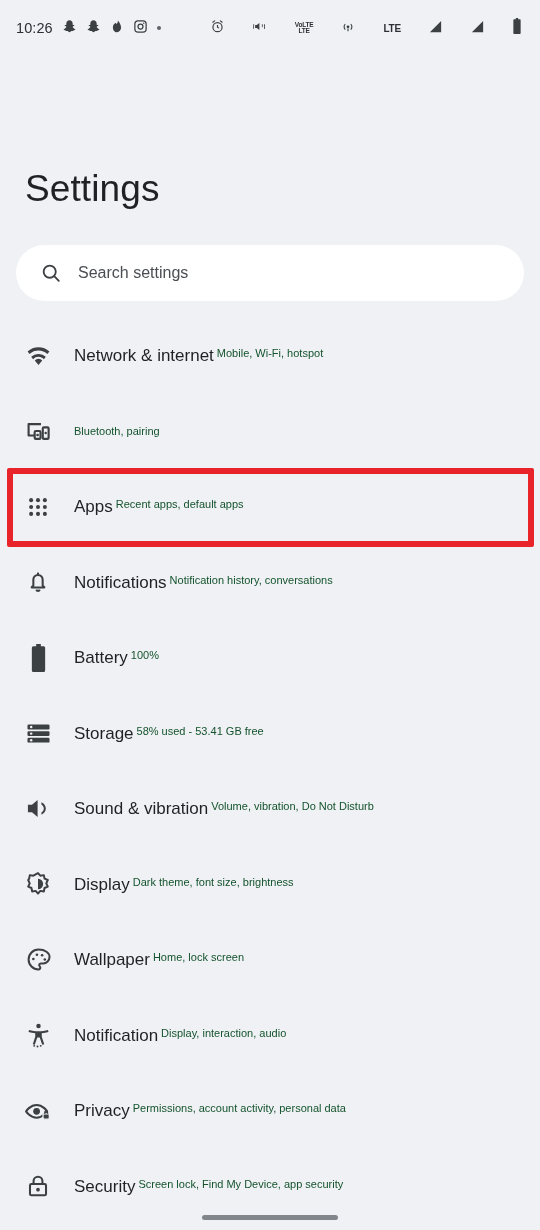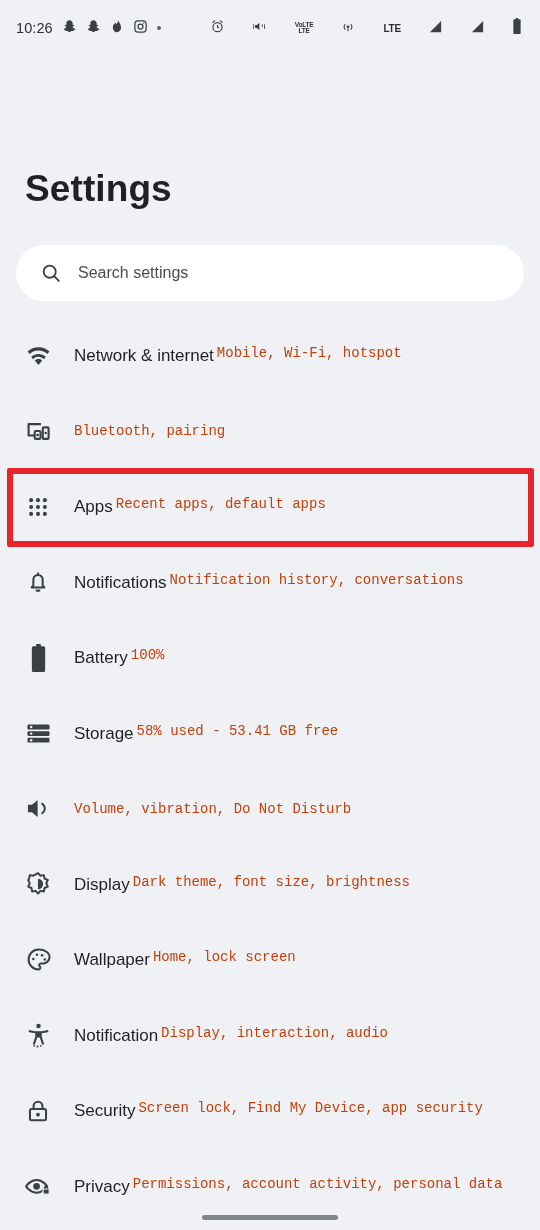--- a/index.html
+++ b/index.html
@@ -22,21 +22,21 @@
   .sb-clock { font-size:14.5px; color:#2c2f33; letter-spacing:.1px; }
   .sb-ico { display:block; }
   .sb-dot { width:4px; height:4px; border-radius:50%; background:#5f6368; display:block; }
   .volte-txt { font-size:6.5px; line-height:6.5px; color:#2c2f33; font-weight:bold;
                text-align:center; letter-spacing:-.2px; }
   .lte-txt { font-size:10px; color:#2c2f33; font-weight:bold; letter-spacing:-.2px; }
 
   
   .page-title {
     position:absolute; left:25px; top:168px;
-    font-size:37px; color:#1f2125; font-weight:bold; letter-spacing:.1px;
+    font-size:37px; color:#1f2125; font-weight:normal; letter-spacing:.1px;
   }
 
   
   .searchbar {
     position:absolute; left:16px; top:245px; width:508px; height:56px;
     background:#ffffff; border-radius:28px;
     display:flex; align-items:center; padding-left:24px; gap:16px;
   }
   .search-ph { font-size:16px; color:#4a4e53; }
 
@@ -45,21 +45,21 @@
   .row {
     position:relative; height:75.5px;
     display:flex; align-items:center; padding-left:16px;
   }
   .row-ico {
     width:44px; min-width:44px; display:flex; align-items:center; justify-content:center;
     color:#3c4043;
   }
   .row-txt { margin-left:14px; display:flex; flex-direction:row; gap:3px; }
   .row-title { font-size:17px; color:#1f2125; line-height:21px; }
-  .row-sub { font-size:14px; color:#c2410c; line-height:16px;font-family:Liberation Mono, monospace; }
+  .row-sub { font-size:11px; color:#14532d; line-height:16px; }
 
   
   .highlight-box {
     position:absolute; left:7px; top:468px; width:527px; height:79px;
     border:6px solid #e8242a; border-radius:2px; pointer-events:none;
   }
 
   
   .home-bar {
     position:absolute; left:50%; transform:translateX(-50%); bottom:10px;
@@ -265,20 +265,21 @@
 
     <div class="row">
       <span class="row-ico">
         <svg width="27" height="27" viewBox="0 0 24 24" fill="#3c4043">
           <path d="M11.2 4.4 6.2 8.6H2.6v6.8h3.6l5 4.2z"></path>
           <path d="M14.6 8.4c1.3 1 2.1 2.2 2.1 3.6s-.8 2.6-2.1 3.6v1.9c2.3-1.1 3.9-3.1 3.9-5.5S16.9 7.6 14.6 6.5z"></path>
           <path d="M19.3 3.6v2c2.1 1.4 3.4 3.7 3.4 6.4s-1.3 5-3.4 6.4v2c3-1.5 5-4.7 5-8.4s-2-6.9-5-8.4z" opacity=".0"></path>
         </svg>
       </span>
       <span class="row-txt">
+        <span class="row-title">Sound &amp; vibration</span>
         <span class="row-sub">Volume, vibration, Do Not Disturb</span>
       </span>
     </div>
 
     <div class="row">
       <span class="row-ico">
         <svg width="28" height="28" viewBox="0 0 24 24" fill="none" stroke="#3c4043" stroke-width="1.7" stroke-linejoin="round">
           <path d="M12 2.6 14 4.9l3-.5.6 3 2.8 1.2-1.3 2.8 1.3 2.8-2.8 1.2-.6 3-3-.5-2 2.3-2-2.3-3 .5-.6-3-2.8-1.2 1.3-2.8-1.3-2.8L4.4 7.4l.6-3 3 .5z"></path>
           <path d="M12 7.6a4.4 4.4 0 0 1 0 8.8z" fill="#3c4043" stroke="none"></path>
         </svg>
@@ -316,46 +317,46 @@
         </svg>
       </span>
       <span class="row-txt">
         <span class="row-title">Notification</span>
         <span class="row-sub">Display, interaction, audio</span>
       </span>
     </div>
 
     <div class="row">
       <span class="row-ico">
-        <svg width="26" height="26" viewBox="0 0 24 24" fill="none" stroke="#3c4043" stroke-width="1.9" stroke-linejoin="round">
-          <rect x="4.6" y="10.2" width="14.8" height="10.4" rx="1.3"></rect>
-          <path d="M7.9 10.2V7.6a4.1 4.1 0 0 1 8.2 0v2.6"></path>
-          <circle cx="12" cy="15.4" r="1.7" fill="#3c4043" stroke="none"></circle>
-        </svg>
-      </span>
-      <span class="row-txt">
-        <span class="row-title">Security</span>
-        <span class="row-sub">Screen lock, Find My Device, app security</span>
-      </span>
-    </div>
-
-    <div class="row">
-      <span class="row-ico">
         <svg width="28" height="28" viewBox="0 0 24 24" fill="none" stroke="#3c4043" stroke-width="1.8" stroke-linejoin="round">
           <path d="M1.8 12.3S5.2 6.8 10.8 6.8s9 5.5 9 5.5-3.4 5.5-9 5.5-9-5.5-9-5.5z"></path>
           <circle cx="10.8" cy="12.3" r="2.9" fill="#3c4043" stroke="none"></circle>
           <rect x="16.3" y="14.4" width="5.4" height="4.6" rx=".9" fill="#3c4043" stroke="#eff1f4" stroke-width="1.1"></rect>
           <path d="M17.8 14.4v-1.2a1.2 1.2 0 0 1 2.4 0v1.2" stroke="#3c4043" stroke-width="1.1"></path>
         </svg>
       </span>
       <span class="row-txt">
         <span class="row-title">Privacy</span>
         <span class="row-sub">Permissions, account activity, personal data</span>
       </span>
     </div>
 
+    <div class="row">
+      <span class="row-ico">
+        <svg width="26" height="26" viewBox="0 0 24 24" fill="none" stroke="#3c4043" stroke-width="1.9" stroke-linejoin="round">
+          <rect x="4.6" y="10.2" width="14.8" height="10.4" rx="1.3"></rect>
+          <path d="M7.9 10.2V7.6a4.1 4.1 0 0 1 8.2 0v2.6"></path>
+          <circle cx="12" cy="15.4" r="1.7" fill="#3c4043" stroke="none"></circle>
+        </svg>
+      </span>
+      <span class="row-txt">
+        <span class="row-title">Security</span>
+        <span class="row-sub">Screen lock, Find My Device, app security</span>
+      </span>
+    </div>
+
   </div>
 
   <div class="highlight-box"></div>
 
   <div class="home-bar"></div>
 
 </div>
 
 </body></html>

